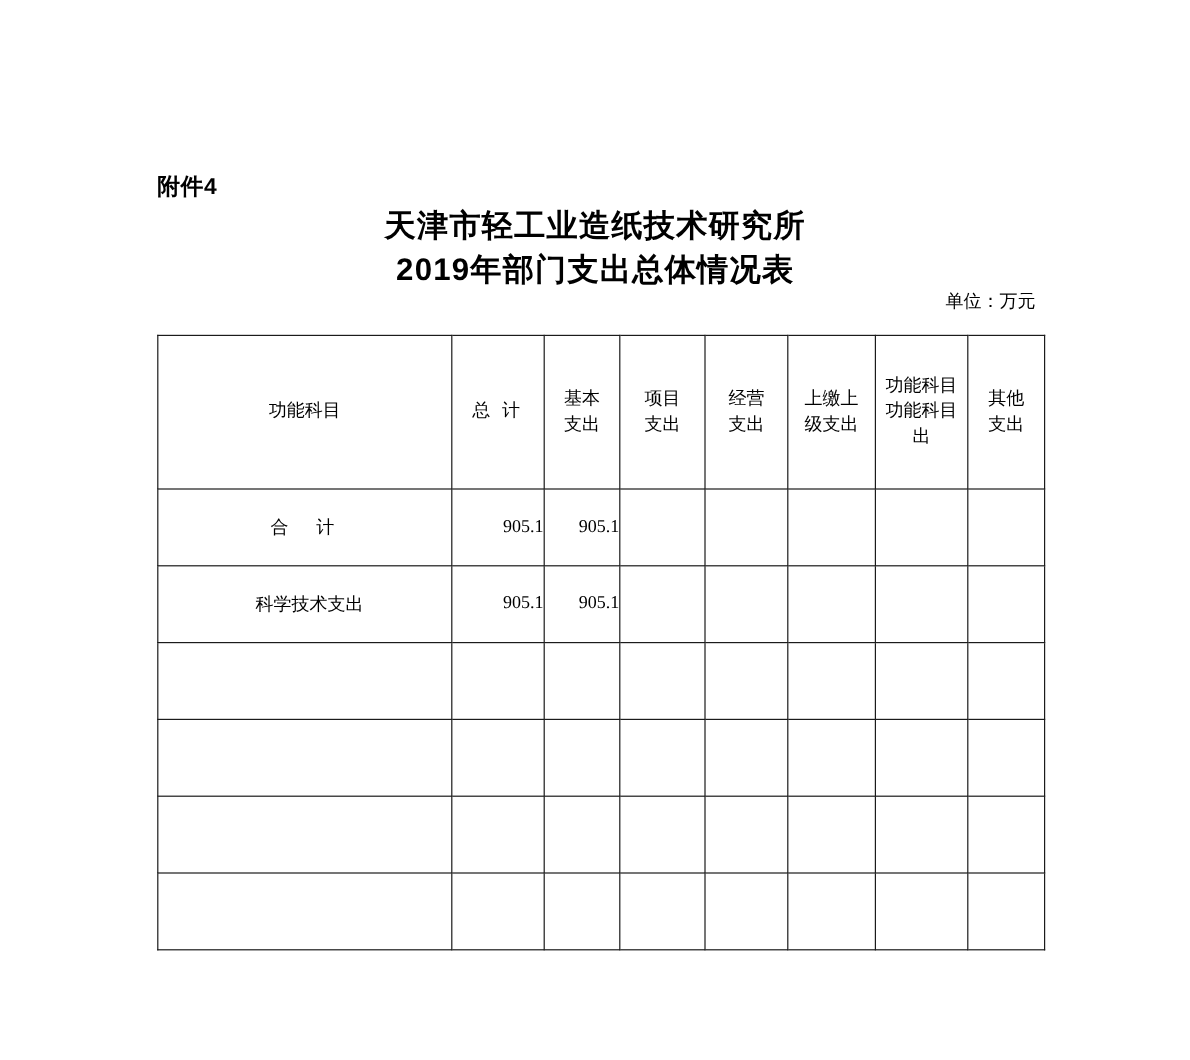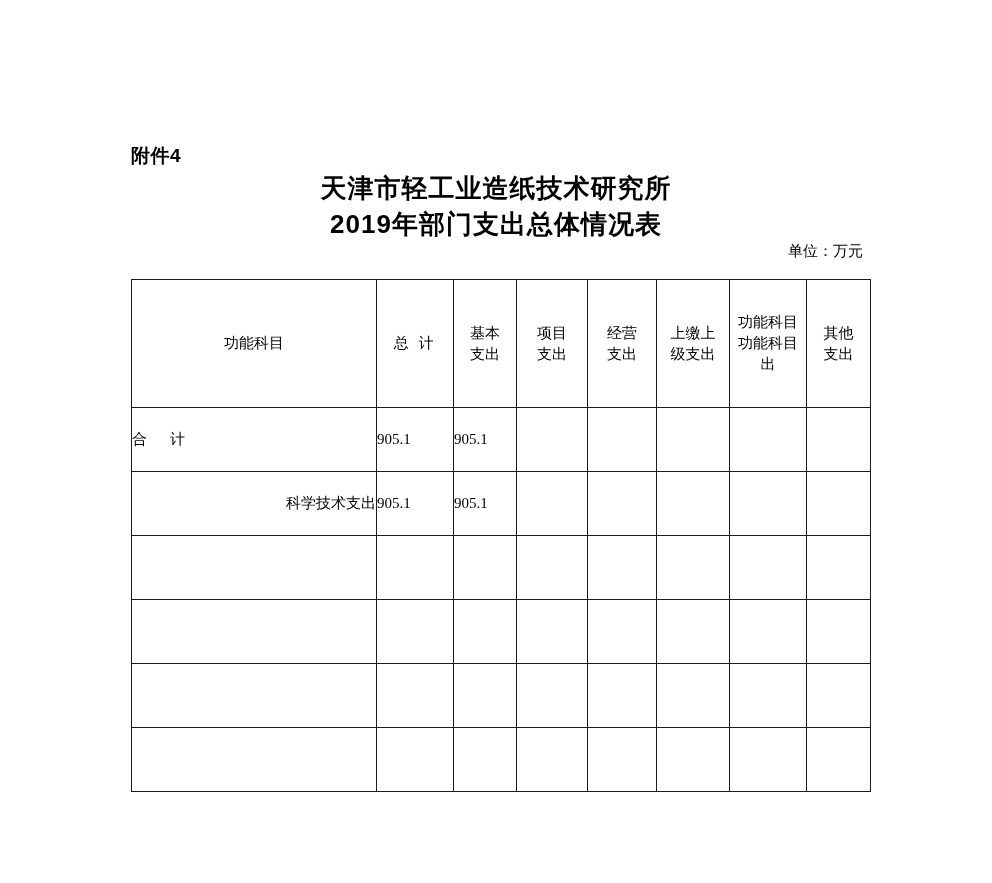--- a/index.html
+++ b/index.html
@@ -97,36 +97,36 @@
     width: 63px;
   }
   .hcell {
     display: block;
     padding: 0 4px;
   }
   tbody td {
     height: 63px;
   }
   tbody td.subject {
-    text-align: right;
+    text-align: center;
     padding-left: 0;
   }
   tbody td.subject.center {
-    text-align: left;
+    text-align: center;
     letter-spacing: 4px;
   }
   tbody td.subject .txt {
     display: inline-block;
     padding-left: 0;
   }
   tbody td.subject.indent .txt {
     padding-left: 8px;
   }
   tbody td.num {
-    text-align: left;
+    text-align: right;
   }
 </style>
 </head>
 <body>
 
 <div class="page">
 
   <div class="attachment-label">附件4</div>
 
   <div class="doc-title">

